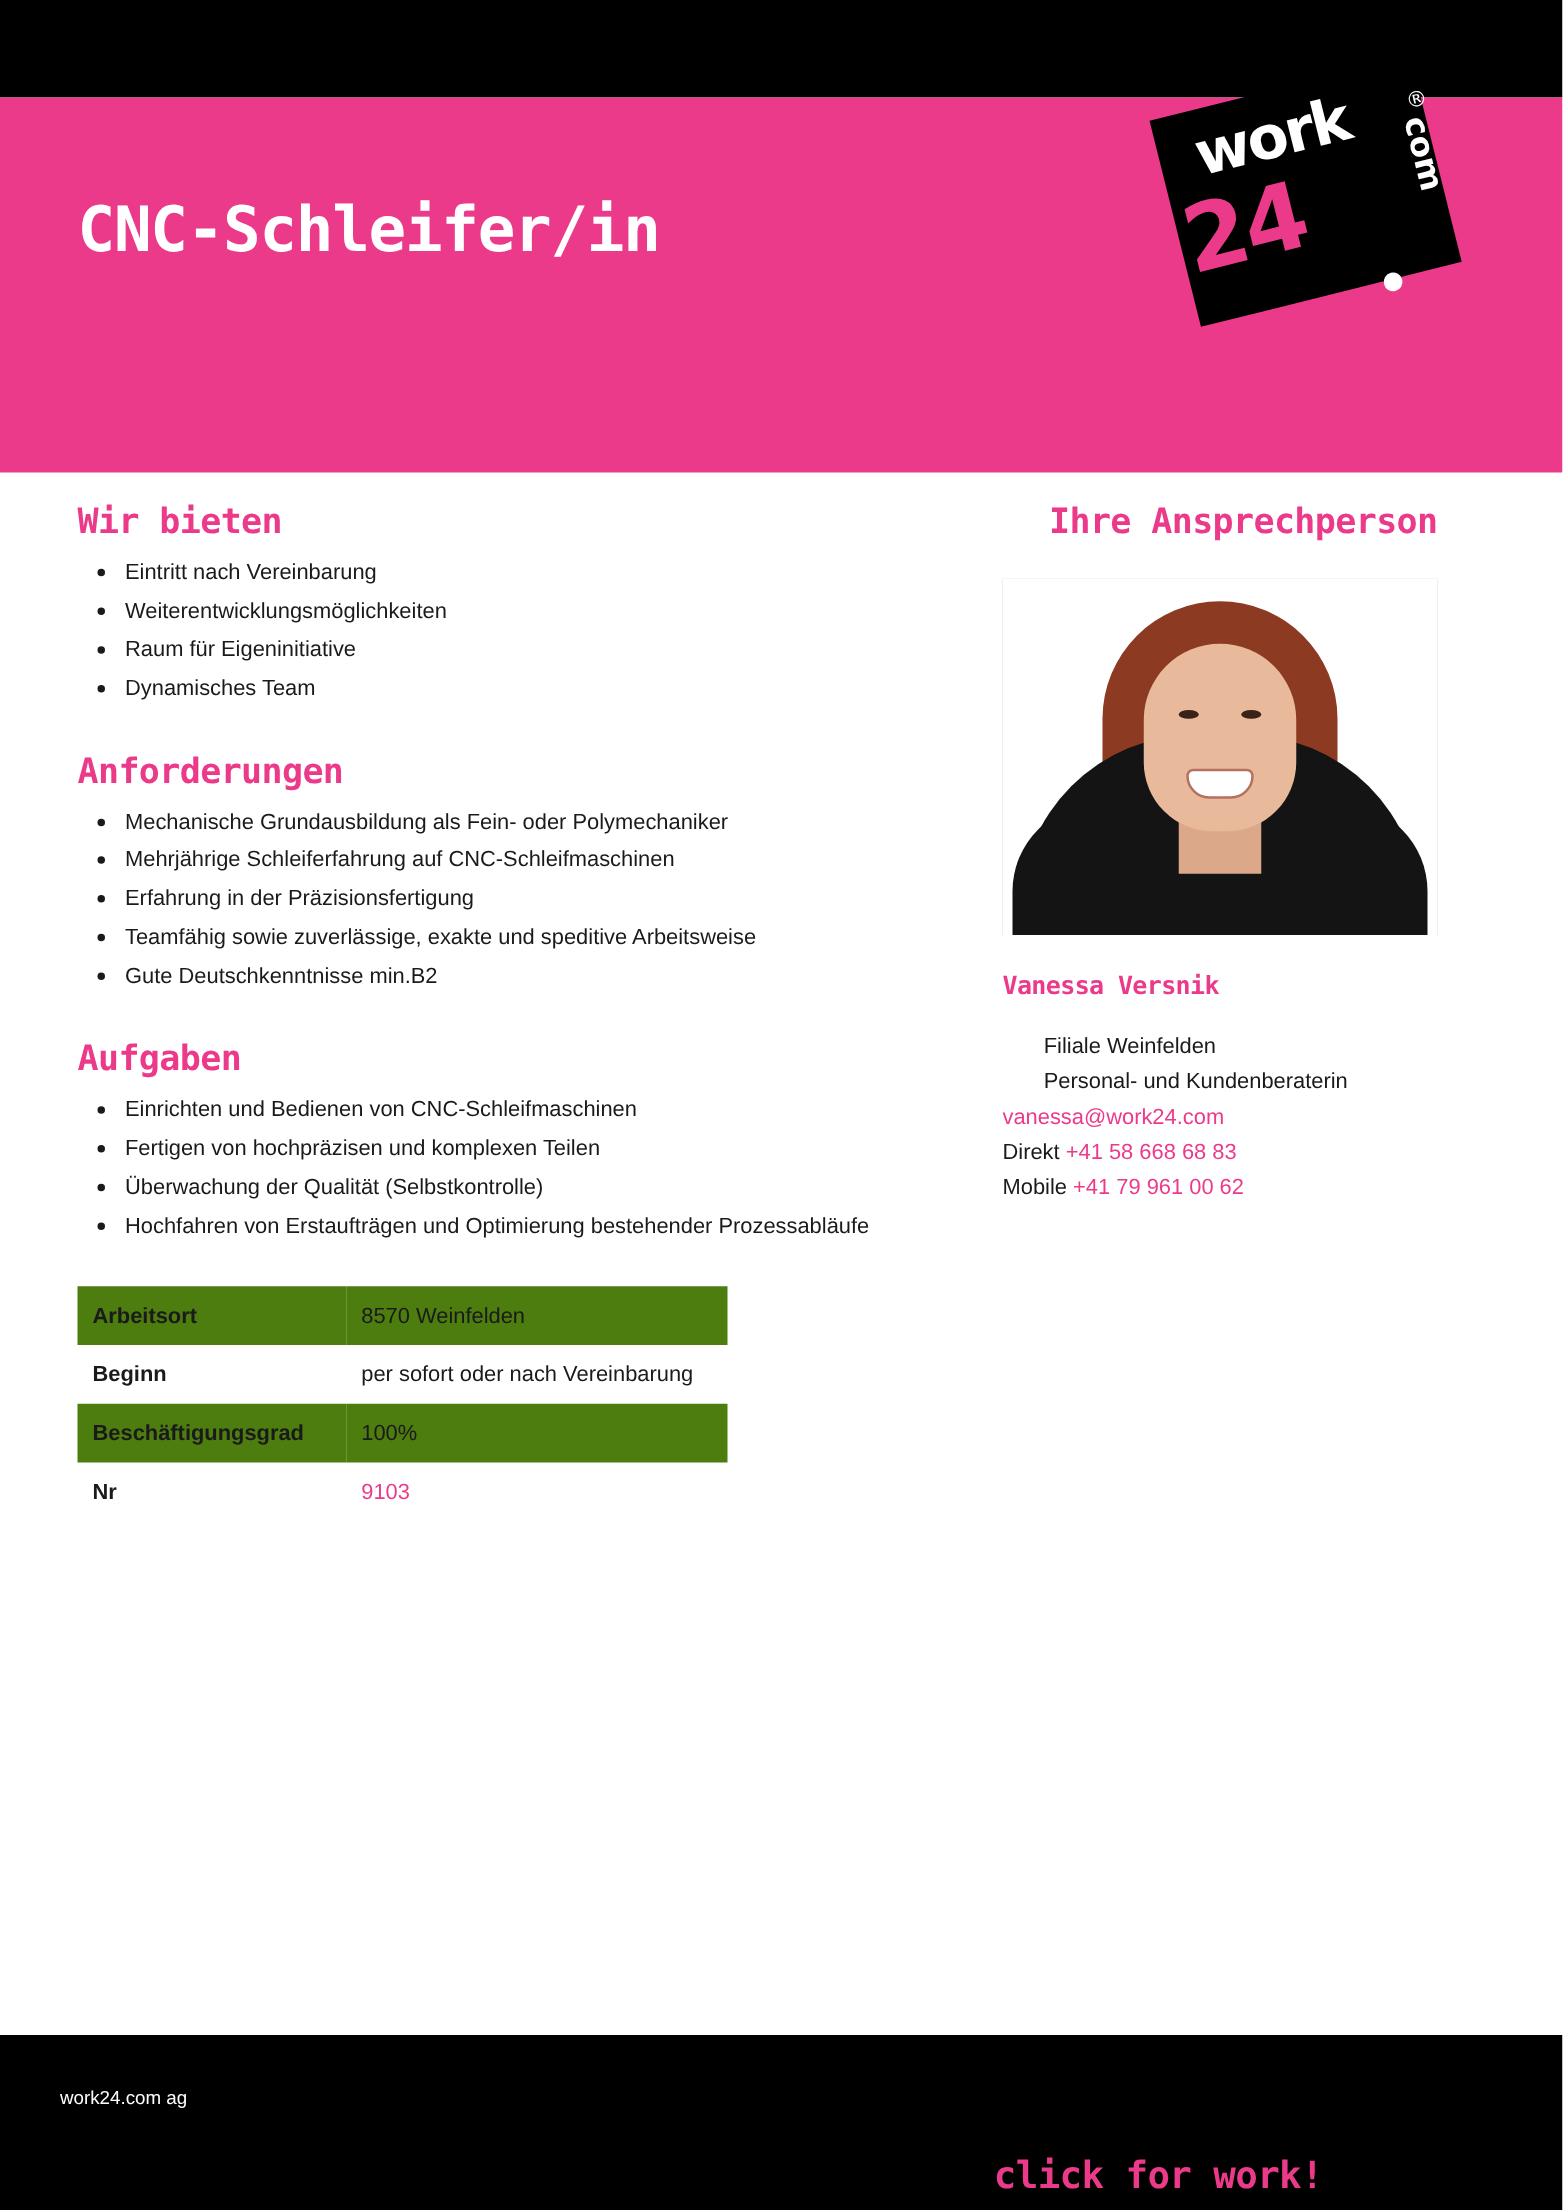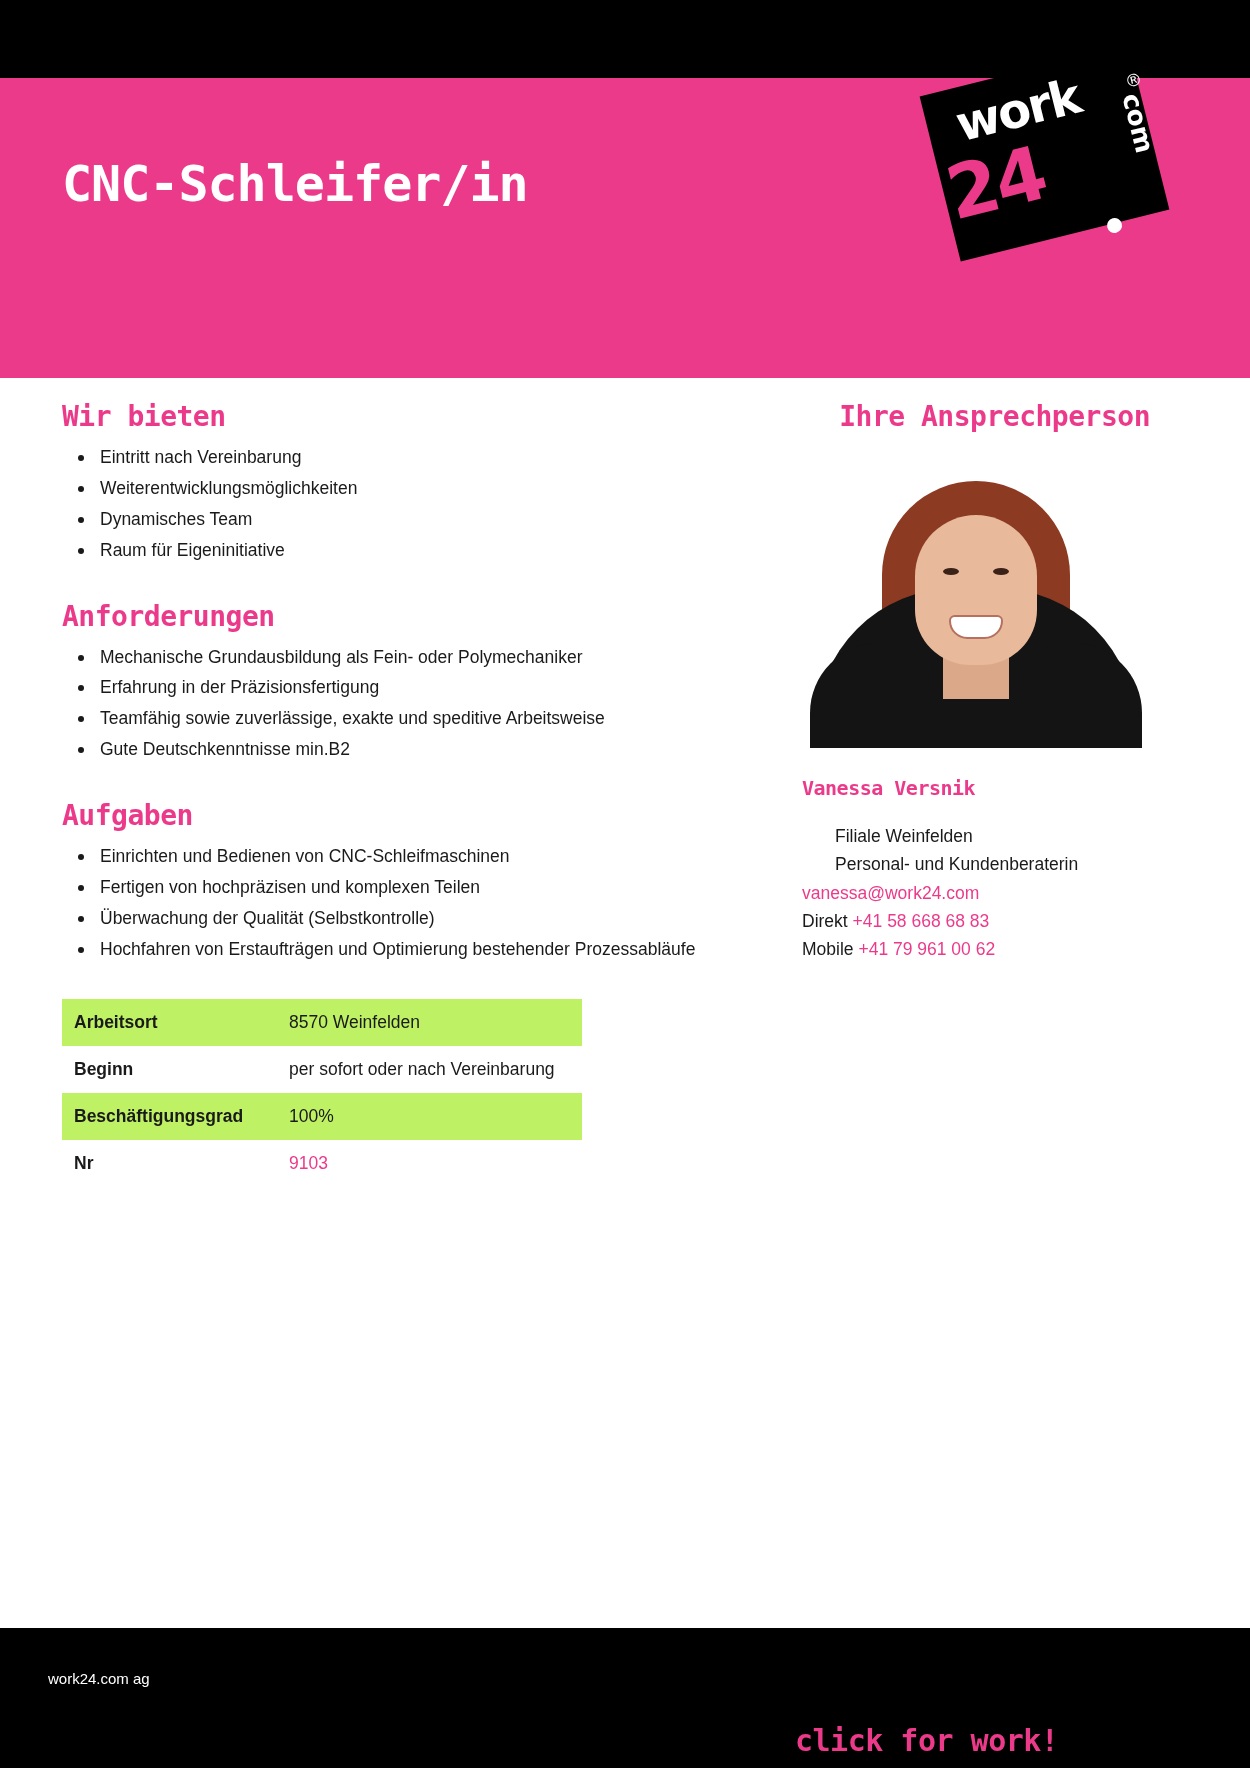--- a/index.html
+++ b/index.html
@@ -176,21 +176,21 @@
     margin-top: 26px;
     width: 520px;
     border-collapse: collapse;
   }
   .info-table tr td {
     padding: 13px 0 13px 12px;
     font-size: 17.5px;
     color: #1a1a1a;
     vertical-align: middle;
   }
-  .info-table tr.shaded td { background: #bef264; }
+  .info-table tr.shaded td { background: #4d7c0f; }
   .info-table td.label { font-weight: bold; width: 215px; }
   .info-table td.value.pink { color: #ec3a8b; }
 
   
   .photo {
     width: 348px;
     height: 285px;
     margin-left: 12px;
     background: #d8d8d8;
     position: relative;
@@ -331,27 +331,28 @@
 </div>
 
 <div class="content">
 
   <div class="col-left">
 
     <h2 class="section">Wir bieten</h2>
     <ul class="bullets">
       <li>Eintritt nach Vereinbarung</li>
       <li>Weiterentwicklungsmöglichkeiten</li>
+      <li>Raum für Eigeninitiative</li>
       <li>Dynamisches Team</li>
-      <li>Raum für Eigeninitiative</li>
     </ul>
 
     <h2 class="section">Anforderungen</h2>
     <ul class="bullets">
       <li>Mechanische Grundausbildung als Fein- oder Polymechaniker</li>
+      <li>Mehrjährige Schleiferfahrung auf CNC-Schleifmaschinen</li>
       <li>Erfahrung in der Präzisionsfertigung</li>
       <li>Teamfähig sowie zuverlässige, exakte und speditive Arbeitsweise</li>
       <li>Gute Deutschkenntnisse min.B2</li>
     </ul>
 
     <h2 class="section">Aufgaben</h2>
     <ul class="bullets">
       <li>Einrichten und Bedienen von CNC-Schleifmaschinen</li>
       <li>Fertigen von hochpräzisen und komplexen Teilen</li>
       <li>Überwachung der Qualität (Selbstkontrolle)</li>

